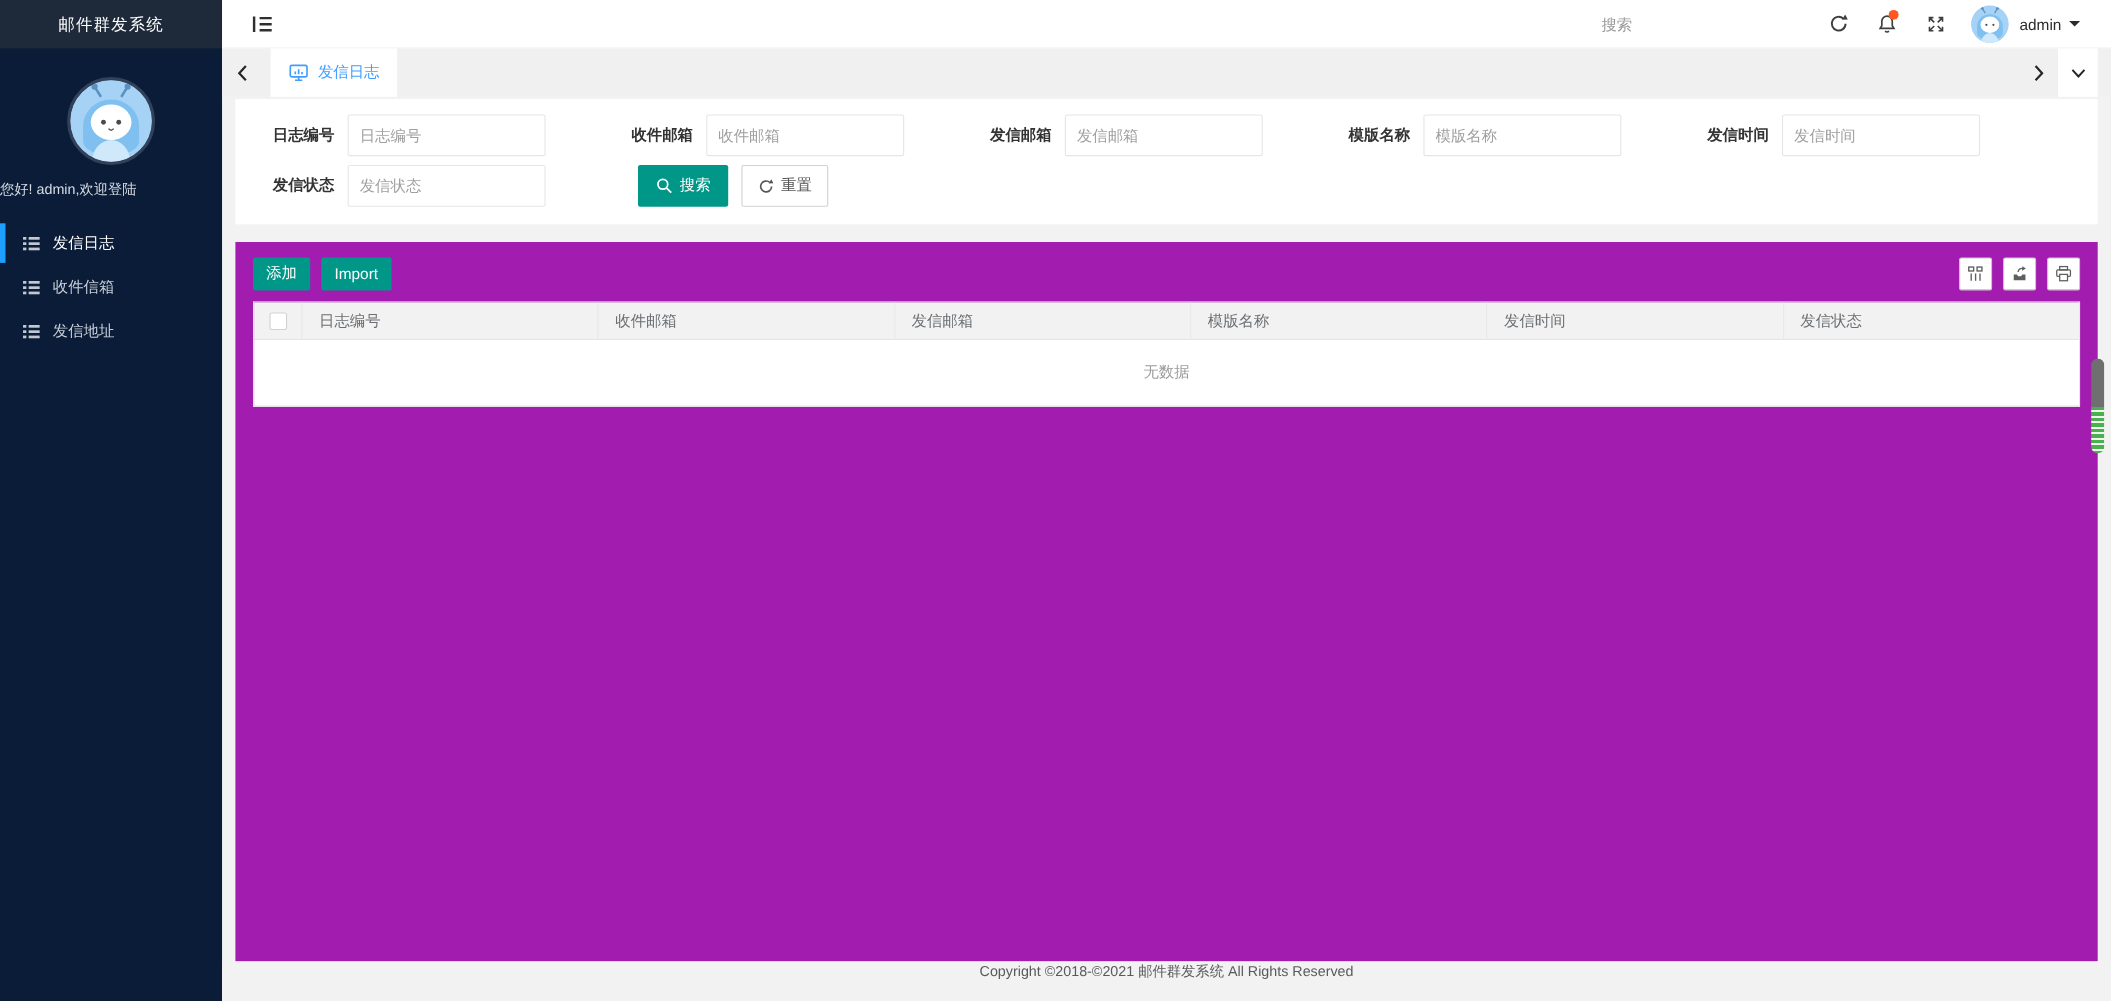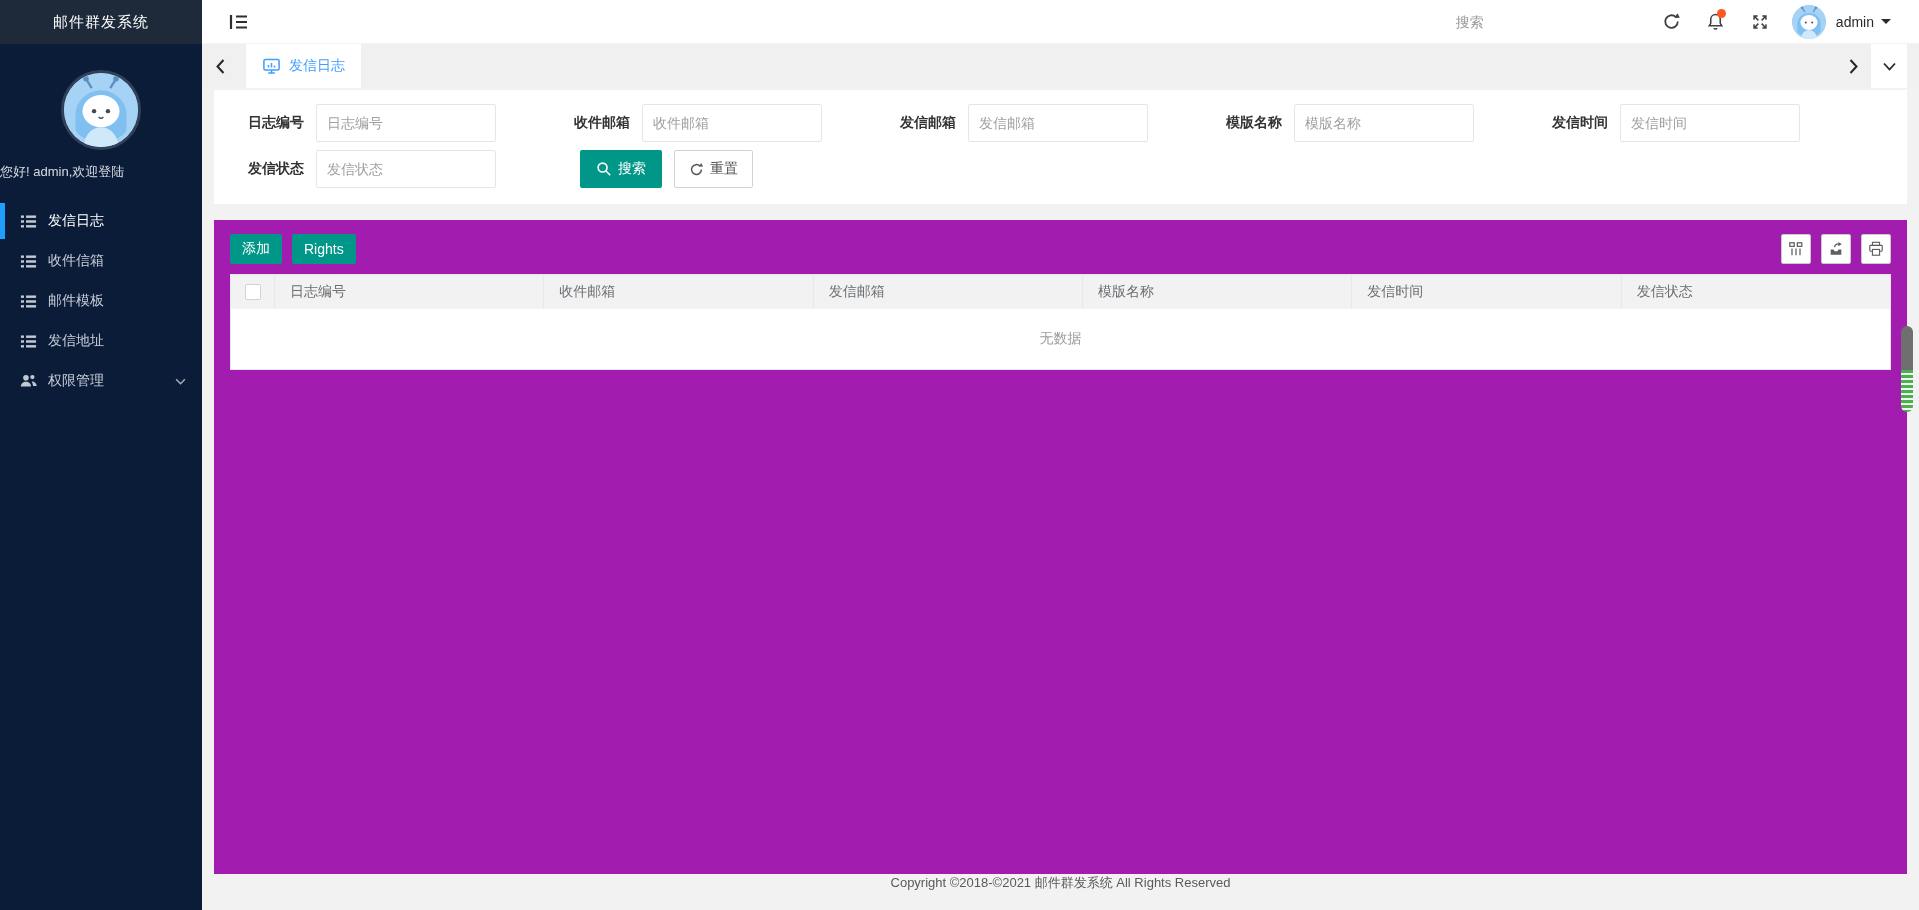--- a/index.html
+++ b/index.html
@@ -135,50 +135,21 @@
       <span class="mi">
         <svg viewBox="0 0 18 18" fill="currentColor">
             <rect x="1" y="2.6" width="3.2" height="2.6"></rect>
             <rect x="6.4" y="2.6" width="10.6" height="2.6"></rect>
             <rect x="1" y="7.7" width="3.2" height="2.6"></rect>
             <rect x="6.4" y="7.7" width="10.6" height="2.6"></rect>
             <rect x="1" y="12.8" width="3.2" height="2.6"></rect>
             <rect x="6.4" y="12.8" width="10.6" height="2.6"></rect>
           </svg>
       </span>
-      <span>邮件模板</span>
-    </div>
-    <div class="menu-item">
-      <span class="mi">
-        <svg viewBox="0 0 18 18" fill="currentColor">
-            <rect x="1" y="2.6" width="3.2" height="2.6"></rect>
-            <rect x="6.4" y="2.6" width="10.6" height="2.6"></rect>
-            <rect x="1" y="7.7" width="3.2" height="2.6"></rect>
-            <rect x="6.4" y="7.7" width="10.6" height="2.6"></rect>
-            <rect x="1" y="12.8" width="3.2" height="2.6"></rect>
-            <rect x="6.4" y="12.8" width="10.6" height="2.6"></rect>
-          </svg>
-      </span>
       <span>发信地址</span>
-    </div>
-    <div class="menu-item">
-      <span class="mi">
-        <svg viewBox="0 0 20 18" fill="currentColor">
-            <circle cx="7" cy="5.6" r="3.3"></circle>
-            <path d="M1 16c0-3.5 2.7-5.7 6-5.7s6 2.2 6 5.7z"></path>
-            <circle cx="14.6" cy="4.8" r="2.5"></circle>
-            <path d="M13.8 9.9c3-.1 5.8 2 5.8 5.4h-4.2c-.2-2.2-.8-4-1.6-5.4z"></path>
-          </svg>
-      </span>
-      <span>权限管理</span>
-      <span class="chev">
-        <svg width="11" height="7" viewBox="0 0 12 8">
-            <path d="M1 1.5 6 6.5 11 1.5" fill="none" stroke="currentColor" stroke-width="1.6"></path>
-          </svg>
-      </span>
     </div>
   </nav>
 </aside>
 
 <div class="main">
 
   <header class="topbar">
     <span class="hamburger">
       <svg viewBox="0 0 22 20">
           <path d="M3 3v14" stroke="currentColor" stroke-width="2.2" fill="none"></path>
@@ -306,21 +277,21 @@
     </section>
 
     <div class="gap"></div>
 
     <section class="card-table">
       <div class="ttoolbar">
         <button class="btn-teal">
           <span>添加</span>
         </button>
         <button class="btn-teal">
-          <span>Rights</span>
+          <span>Import</span>
         </button>
         <div class="tool-icons">
           <span class="tool-btn">
             <span>
               <svg width="16" height="16" viewBox="0 0 18 18" fill="none" stroke="currentColor" stroke-width="1.4">
                   <rect x="2" y="2" width="5" height="4"></rect>
                   <rect x="10.5" y="2" width="5" height="4"></rect>
                   <path d="M4.5 8.5V16M9 8.5V16M13.5 8.5V16"></path>
                 </svg>
             </span>

